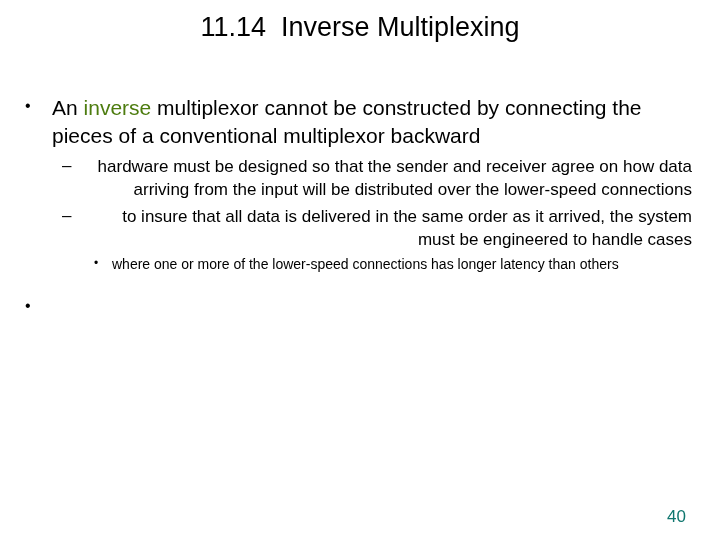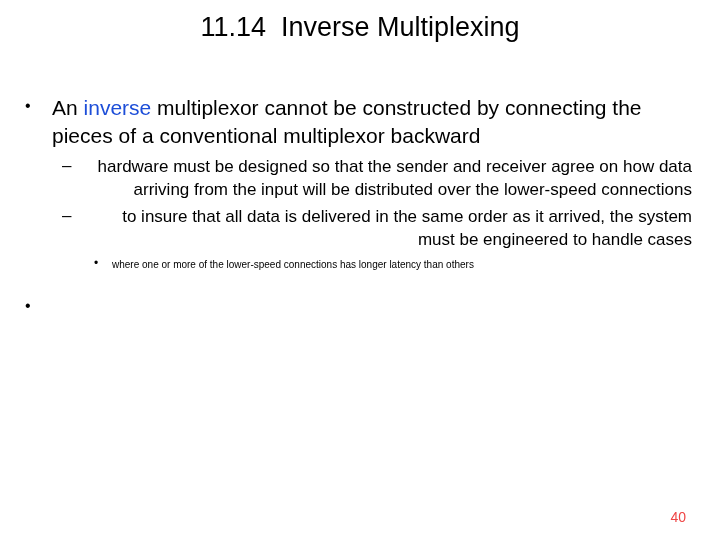--- a/index.html
+++ b/index.html
@@ -99,41 +99,41 @@
   .lvl3 {
     padding-left: 112px;
     padding-right: 30px;
   }
   .lvl3 .bullet-mark {
     left: 94px;
     top: 2px;
     font-size: 12px;
   }
   .lvl3 .bullet-text {
-    font-size: 10px;
+    font-size: 14px;
     line-height: 19px;
   }
 
   
   .gap-after-lvl1  { height: 5px; }
   .gap-after-lvl2  { height: 4px; }
   .gap-after-lvl3  { height: 20px; }
 
   .highlight-red {
-    color: #1d4ed8;
+    color: #4d7c0f;
   }
 
   
   .page-number {
     position: absolute;
     right: 34px;
     bottom: 14px;
-    font-size: 14px;
+    font-size: 17px;
     line-height: 18px;
-    color: #ef4444;
+    color: #0f766e;
     text-align: right;
   }
 </style>
 </head>
 <body>
 
 <div class="slide">
 
   <div class="slide-title">11.14  Inverse Multiplexing</div>
 

